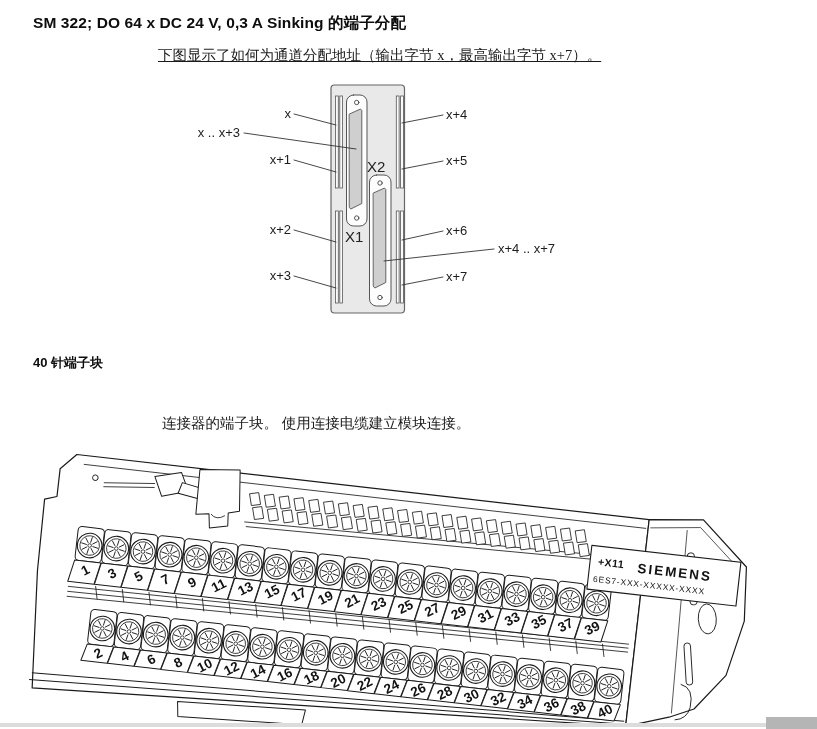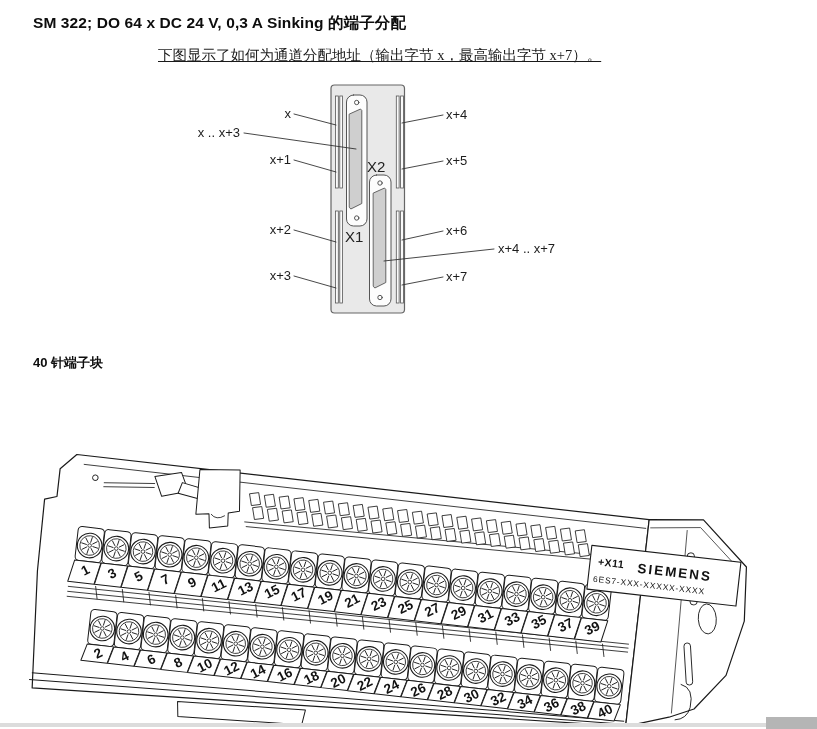--- a/index.html
+++ b/index.html
@@ -79,20 +79,21 @@
         <text class="dlabel" x="446" y="165">x+5</text>
         <text class="dlabel" x="446" y="235">x+6</text>
         <text class="dlabel" x="498" y="253">x+4 .. x+7</text>
         <text class="dlabel" x="446" y="281">x+7</text>
       </g>
     </g>
   </svg>
 
   <h2 class="sect abs" style="left:33px;top:354px;">40 针端子块</h2>
 
+  <p class="body abs" style="left:162px;top:414px;">连接器的端子块。 使用连接电缆建立模块连接。</p>
 
   <svg id="tb-svg" style="top:440px;" width="817" height="289" viewBox="0 0 817 289">
     <g id="tb-tilt" transform="translate(55,12) rotate(6.5)" stroke-linejoin="round">
 
       <path d="M22,0 L598,0 L598,208 L4,237 L-4,120 L-5,48 L7,44 L7,16 Z" fill="#ffffff" stroke="#1a1a1a" stroke-width="1.2"></path>
       <line x1="30" y1="9" x2="596" y2="9" stroke="#1a1a1a" stroke-width="0.8"></line>
       <circle cx="43" cy="21" r="2.8" fill="none" stroke="#1a1a1a" stroke-width="0.9"></circle>
       <g stroke="#1a1a1a" stroke-width="0.8" fill="none">
         <line x1="52" y1="25" x2="103" y2="20"></line>
         <line x1="52" y1="29" x2="103" y2="24"></line>

